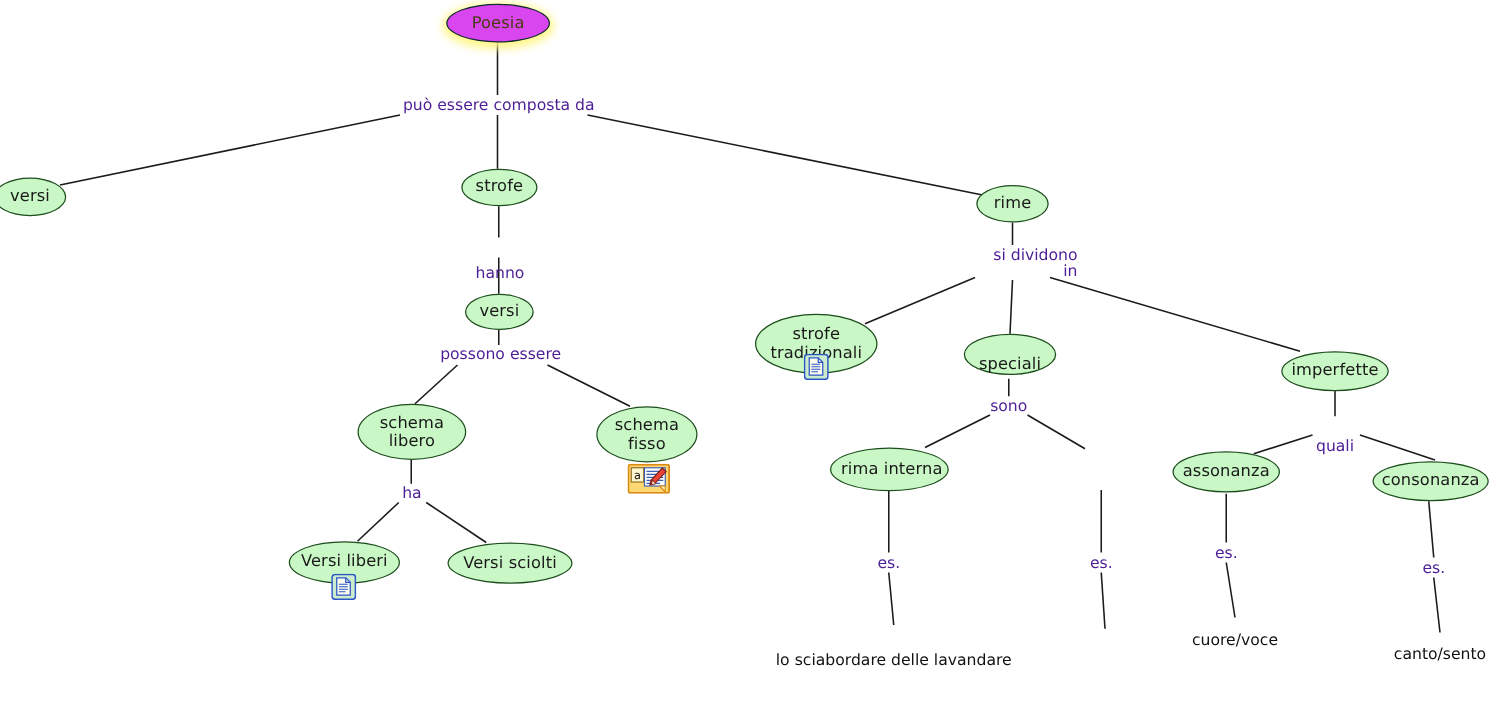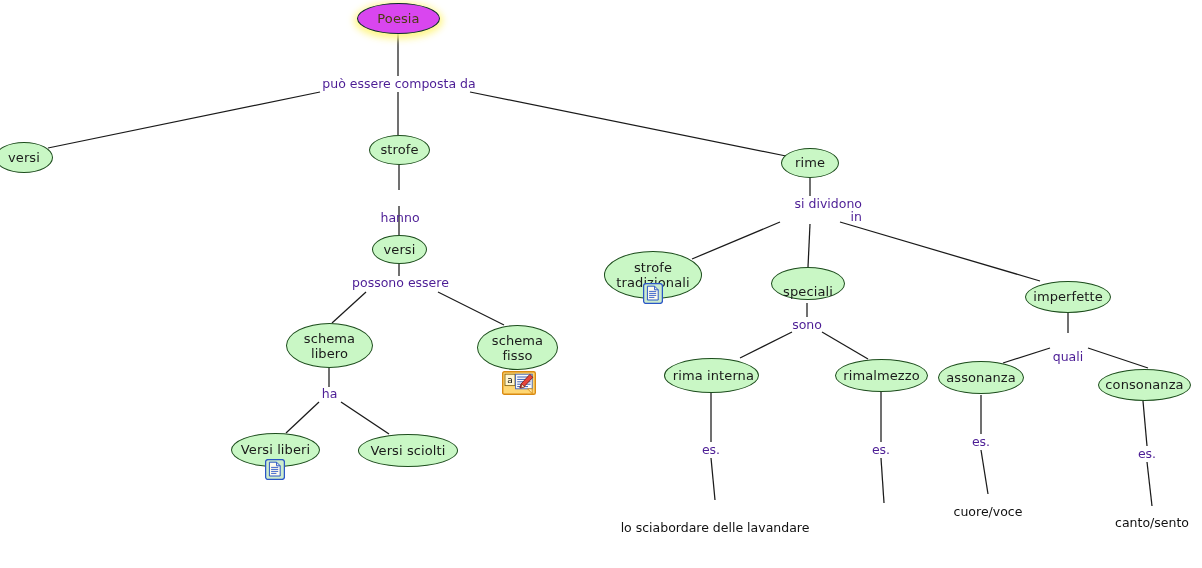--- a/index.html
+++ b/index.html
@@ -212,23 +212,20 @@
   </div>
 
   <div class="node" style="left:1025px; top:281px; width:86px; height:32px;">
     <span class="node-label">imperfette</span>
   </div>
 
   <div class="node" style="left:664px; top:358px; width:95px; height:35px;justify-content:flex-end;">
     <span class="node-label">rima interna</span>
   </div>
 
-  <div class="node" style="left:835px; top:359px; width:93px; height:33px;">
-    <span class="node-label">rimalmezzo</span>
-  </div>
 
   <div class="node" style="left:1098px; top:369px; width:93px; height:32px;">
     <span class="node-label">consonanza</span>
   </div>
 
   <div class="node" style="left:938px; top:361px; width:86px; height:33px;">
     <span class="node-label">assonanza</span>
   </div>
 
   <svg class="res-icon" style="left:265px; top:459px;" viewBox="0 0 20 21">

